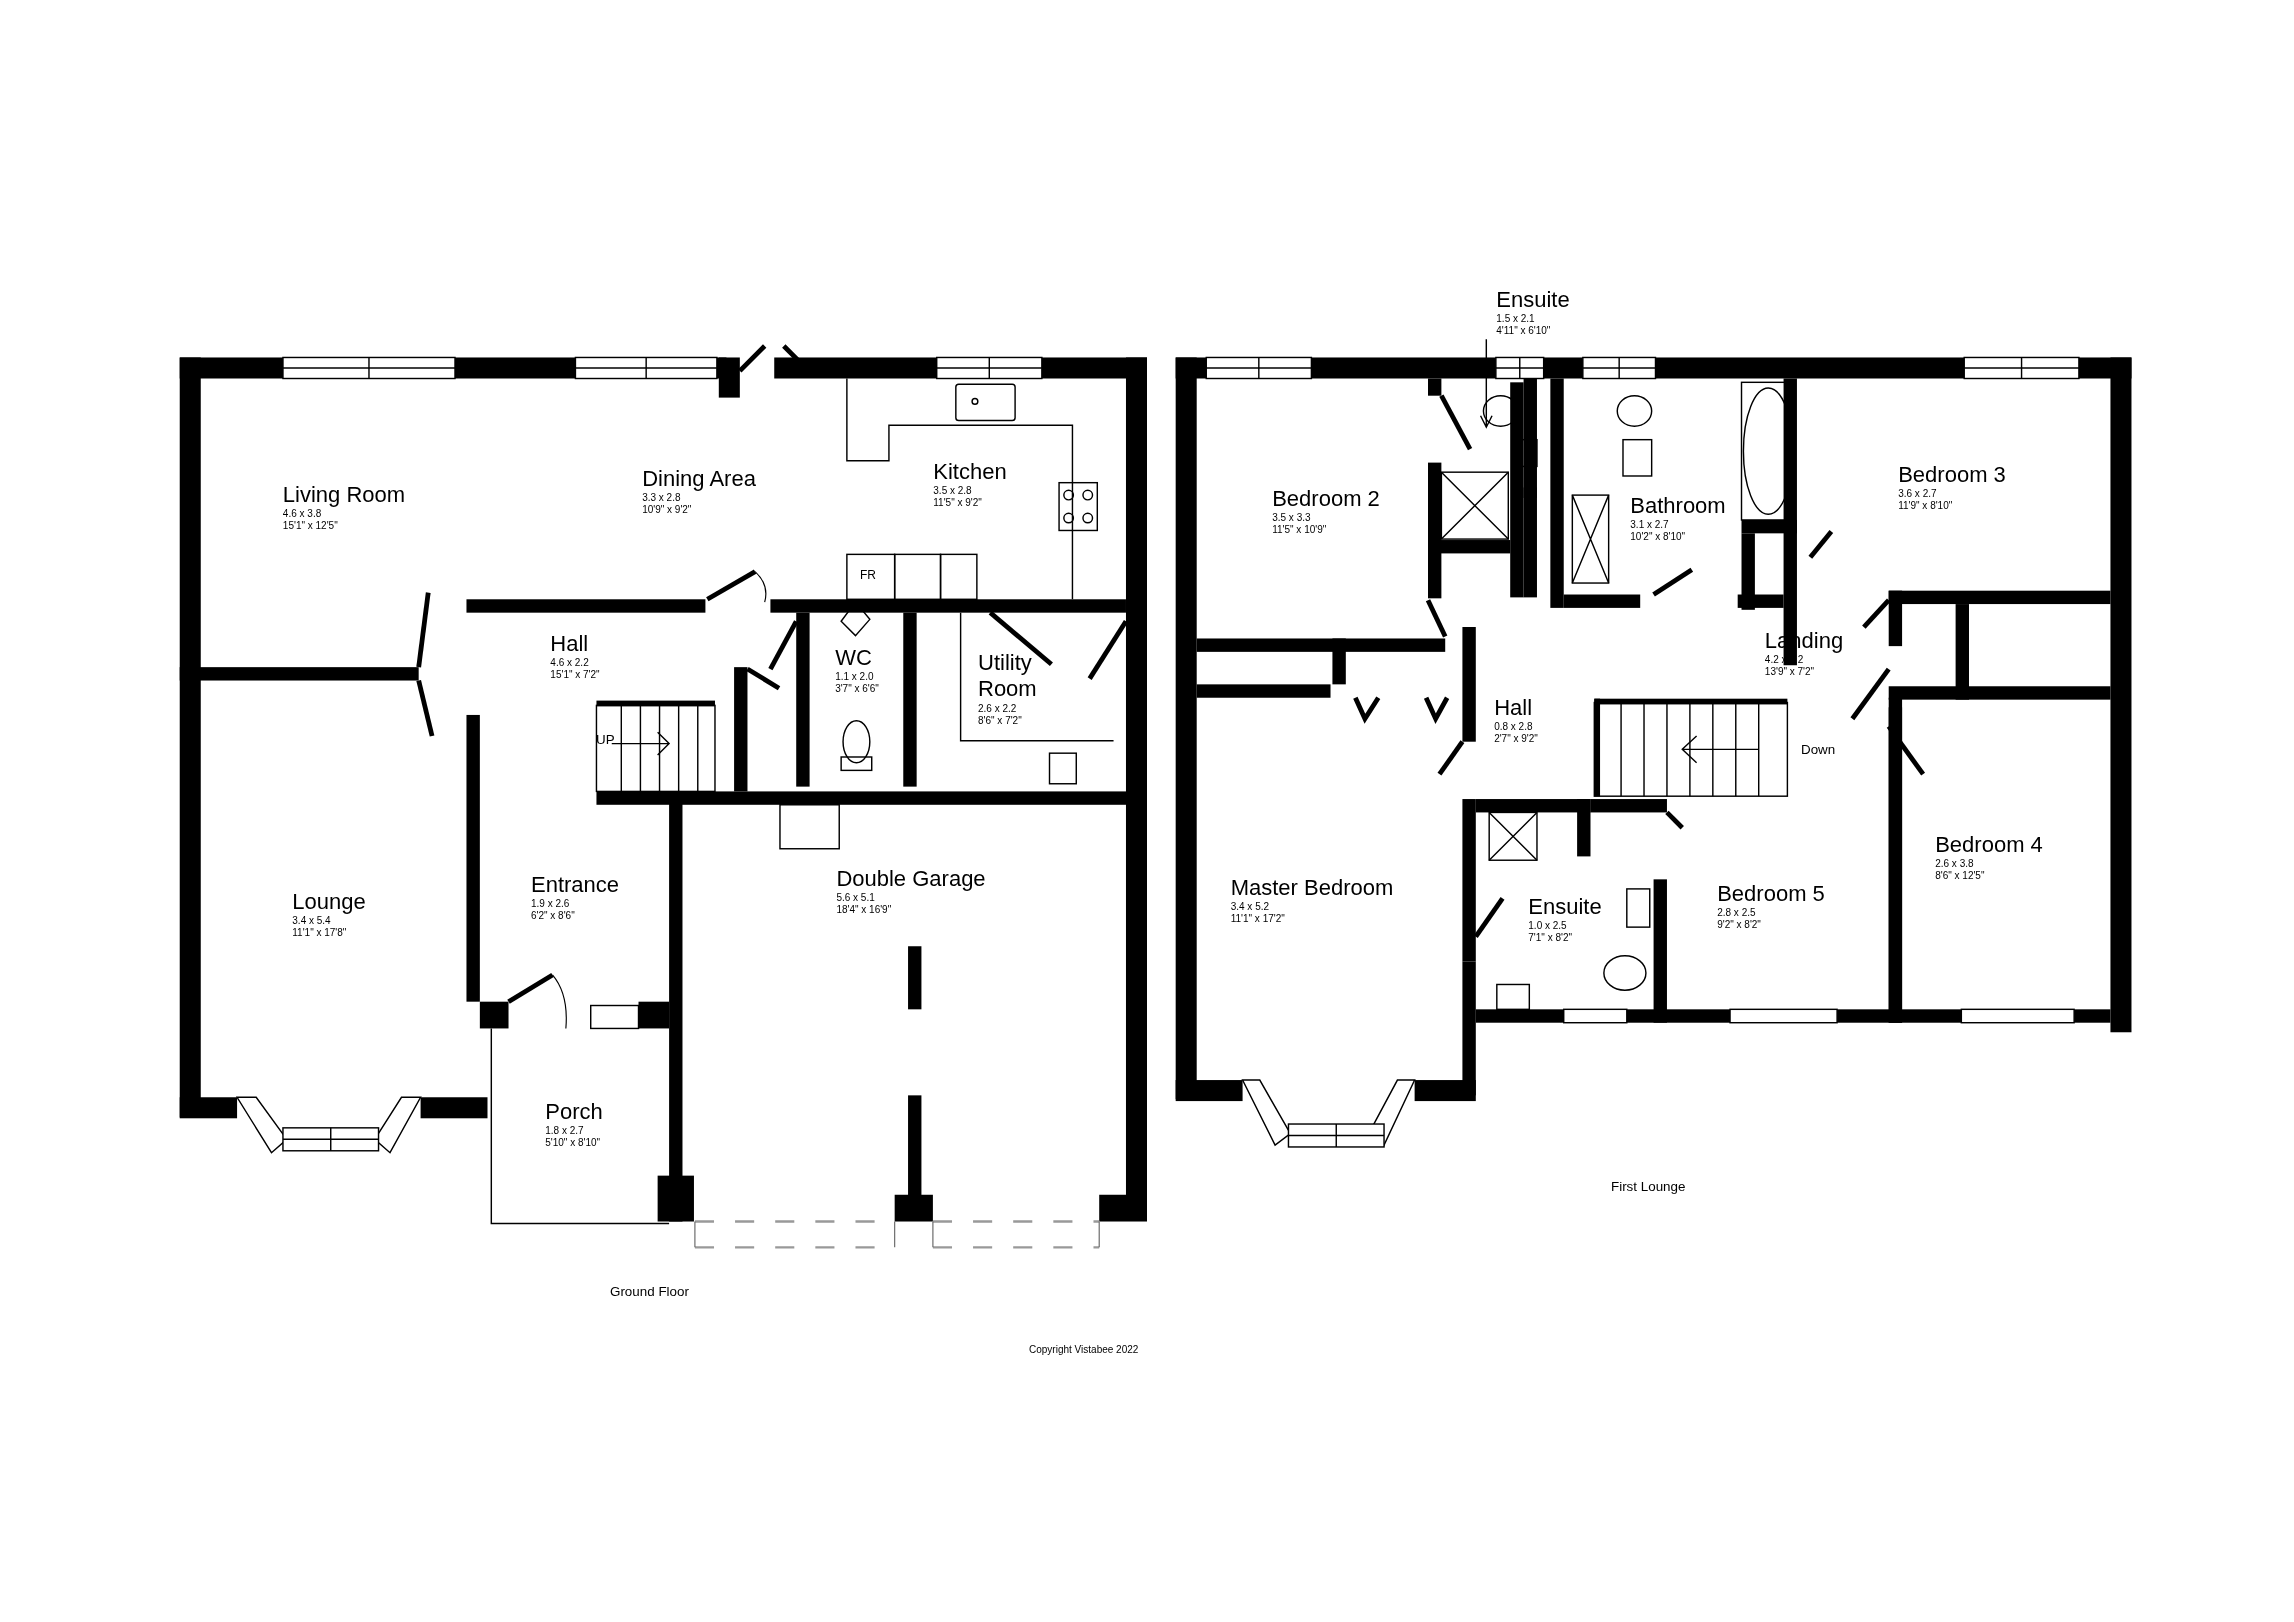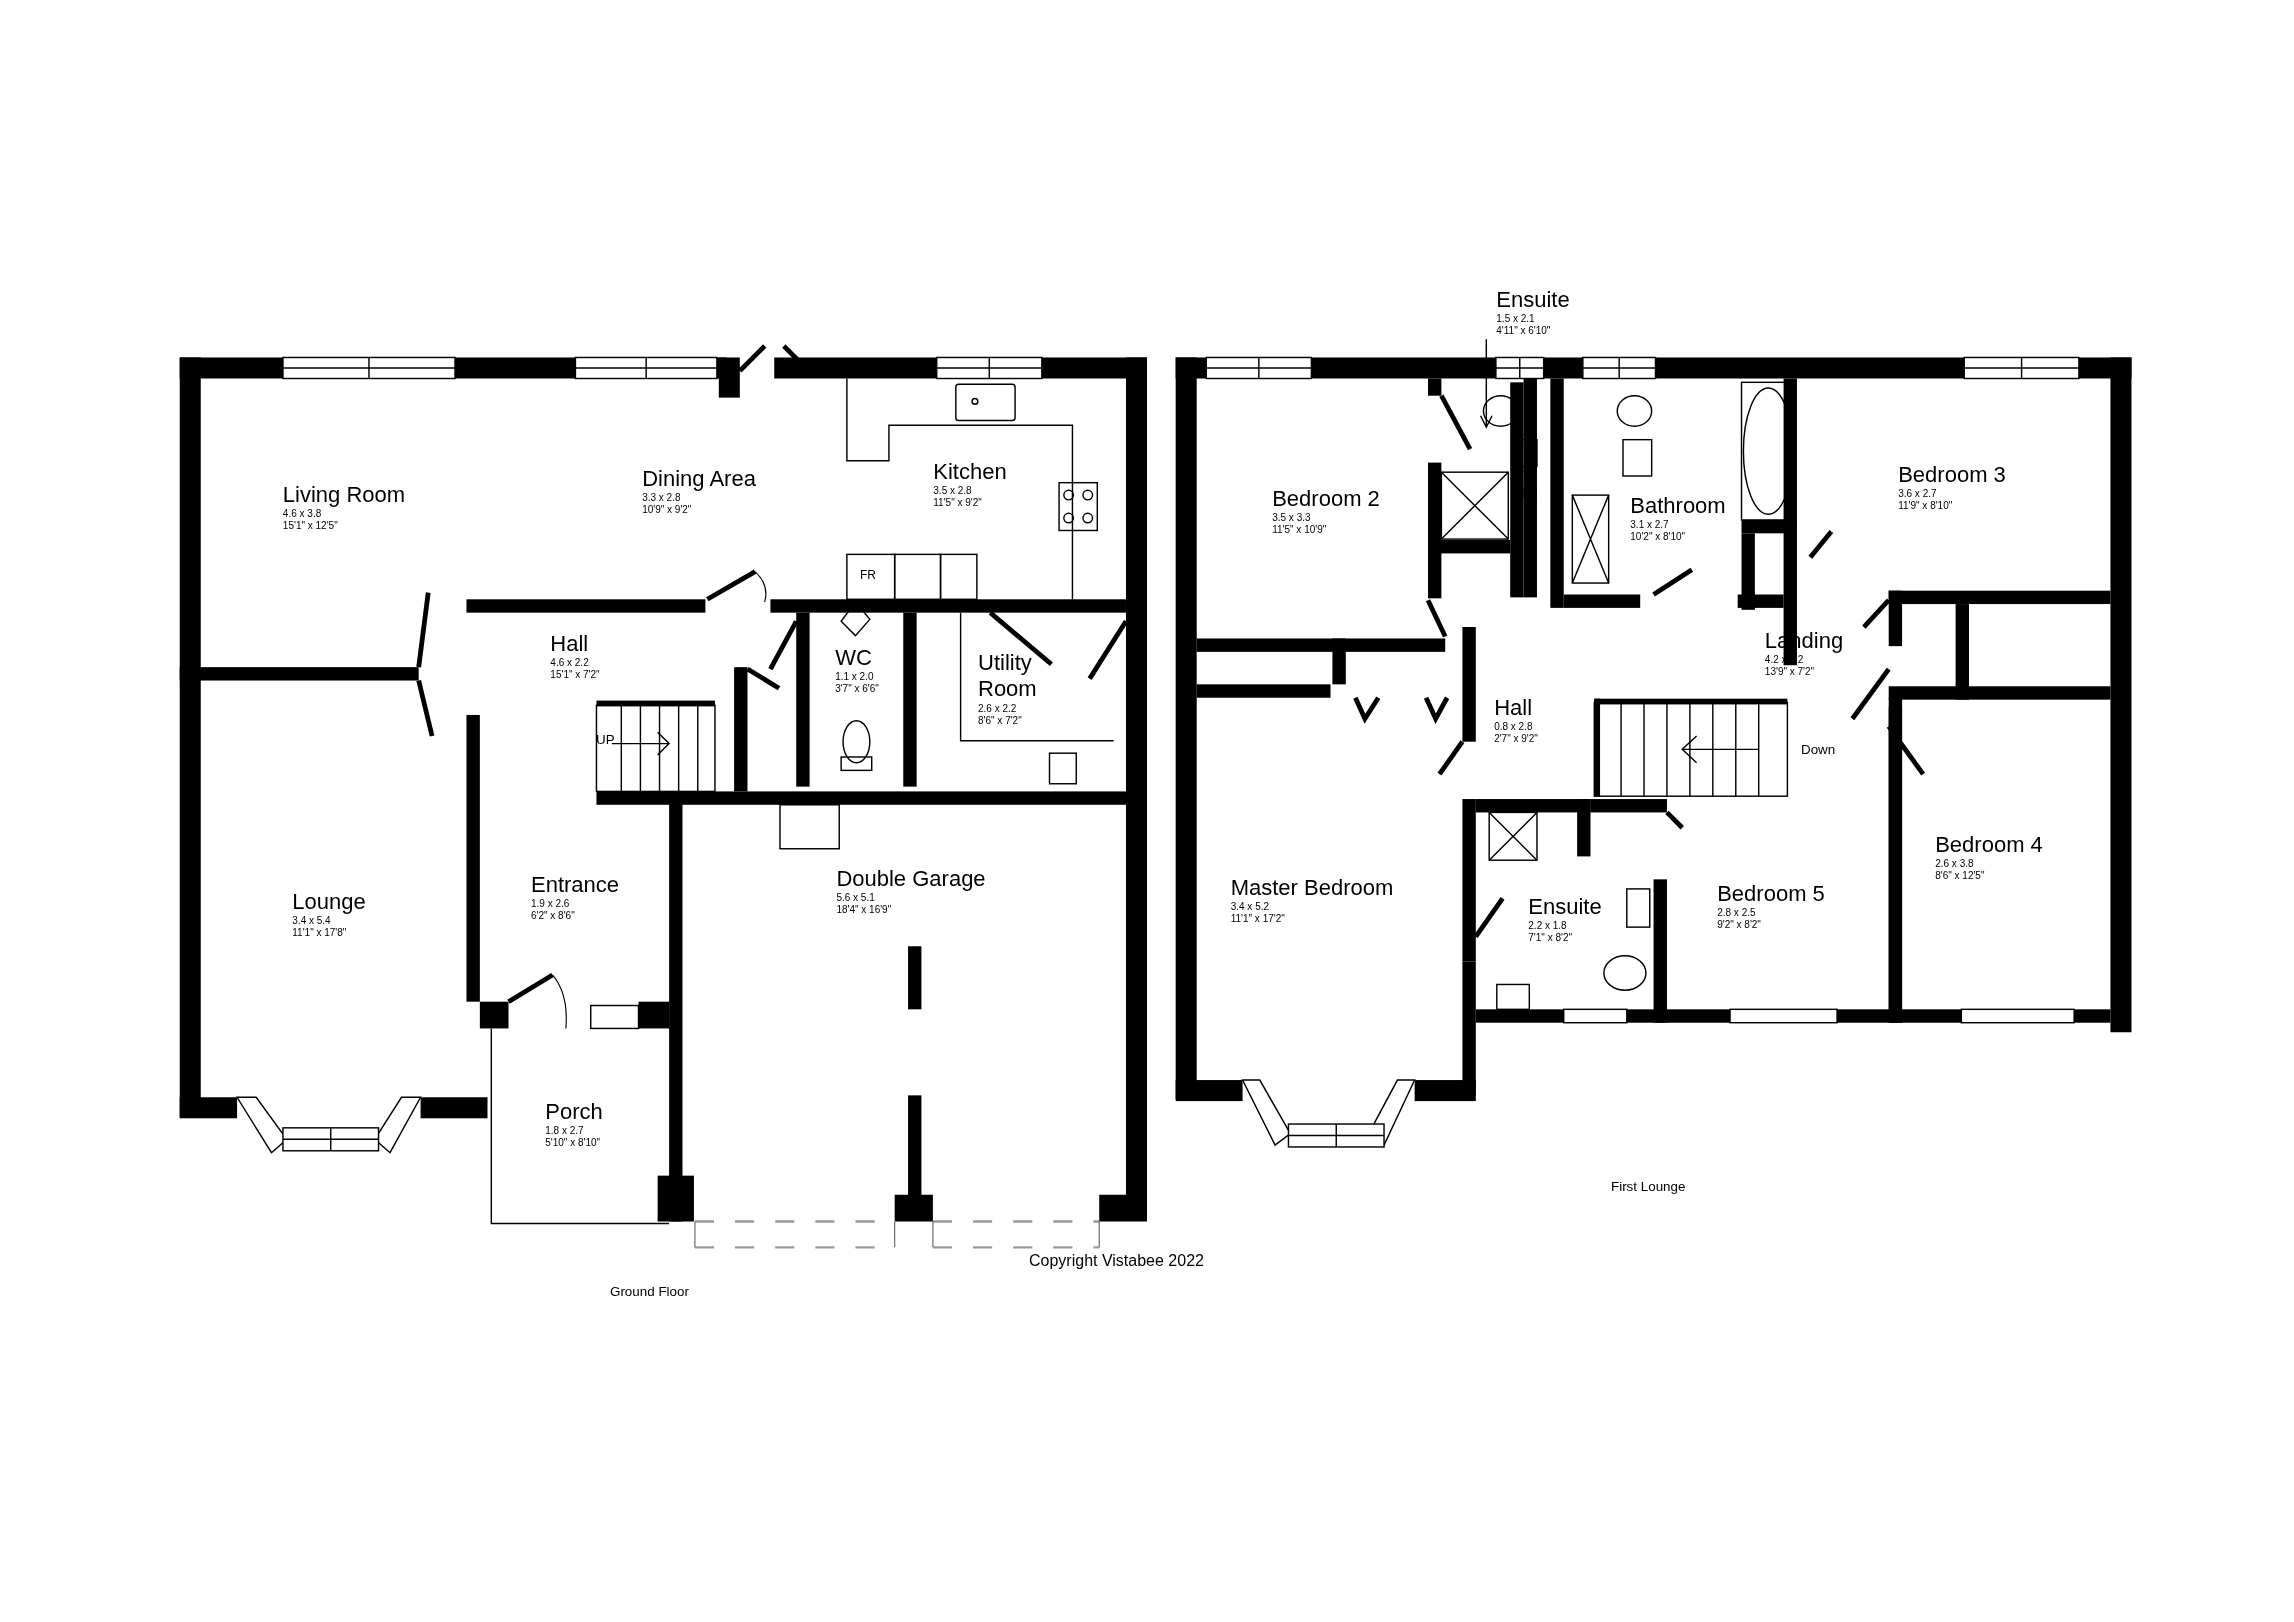--- a/index.html
+++ b/index.html
@@ -319,32 +319,32 @@
     <span class="metric">0.8 x 2.8</span>
     <span class="imperial">2'7" x 9'2"</span>
   </div>
   <div class="label" style="left:1312px;top:875px">
     <span class="name">Master Bedroom</span>
     <span class="metric">3.4 x 5.2</span>
     <span class="imperial">11'1" x 17'2"</span>
   </div>
   <div class="label" style="left:1565px;top:894px">
     <span class="name">Ensuite</span>
-    <span class="metric">2.2 x 1.8</span>
+    <span class="metric">1.0 x 2.5</span>
     <span class="imperial">7'1" x 8'2"</span>
   </div>
   <div class="label" style="left:1771px;top:881px">
     <span class="name">Bedroom 5</span>
     <span class="metric">2.8 x 2.5</span>
     <span class="imperial">9'2" x 8'2"</span>
   </div>
   <div class="label" style="left:1989px;top:832px">
     <span class="name">Bedroom 4</span>
     <span class="metric">2.6 x 3.8</span>
     <span class="imperial">8'6" x 12'5"</span>
   </div>
   <span class="small" style="left:1801px;top:742px">Down</span>
 
   <span class="small" style="left:610px;top:1284px">Ground Floor</span>
   <span class="small" style="left:1611px;top:1179px">First Lounge</span>
-  <span class="small" style="left:1029px;top:1252px;font-size:16px">Copyright Vistabee 2022</span>
+  <span class="small" style="left:1029px;top:1344px;font-size:10px">Copyright Vistabee 2022</span>
 </div>
 
 
 </body></html>

